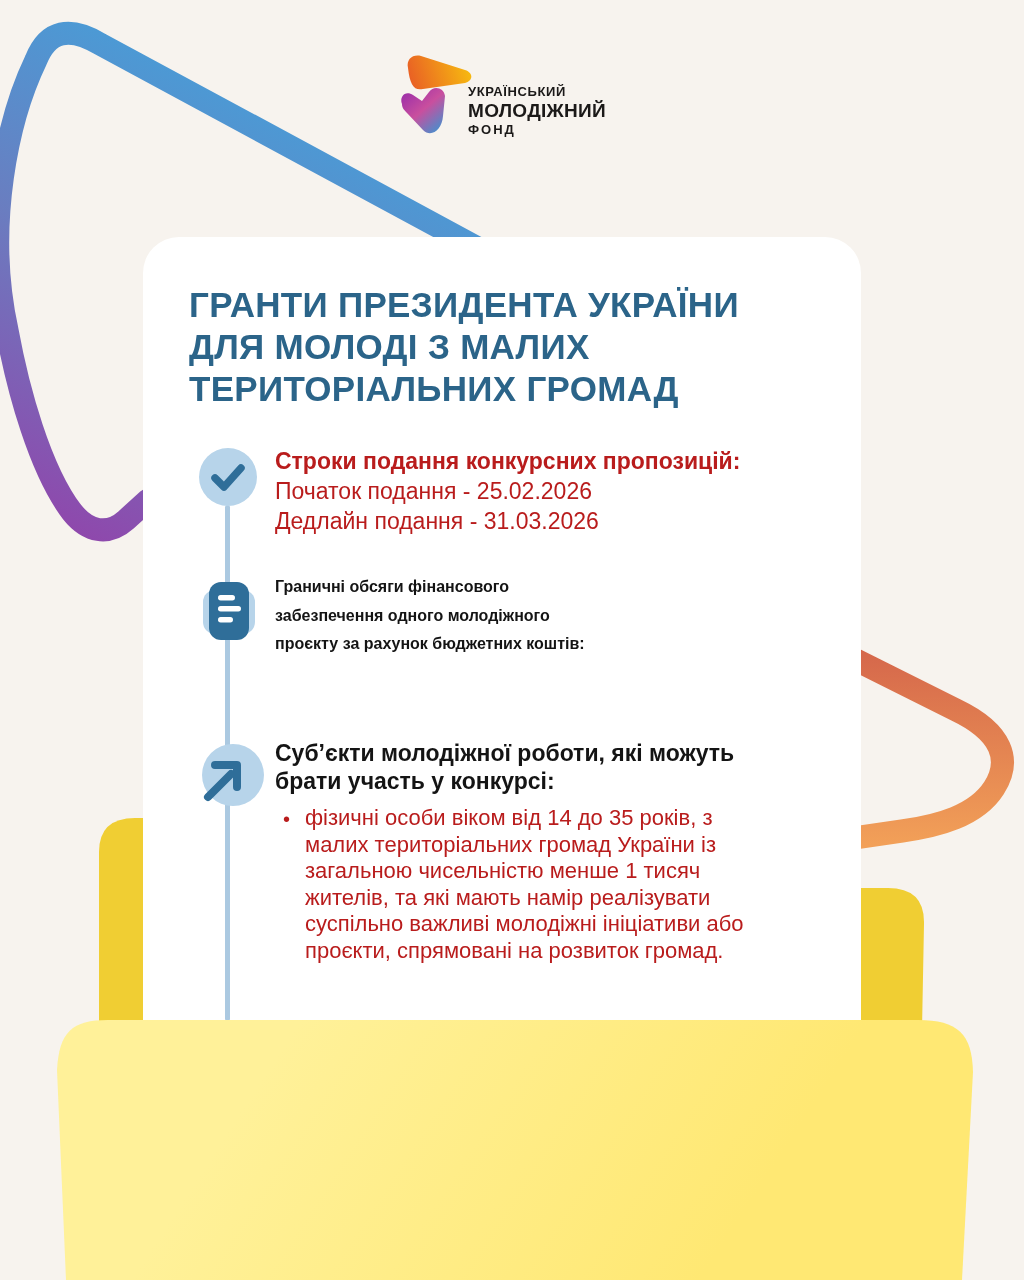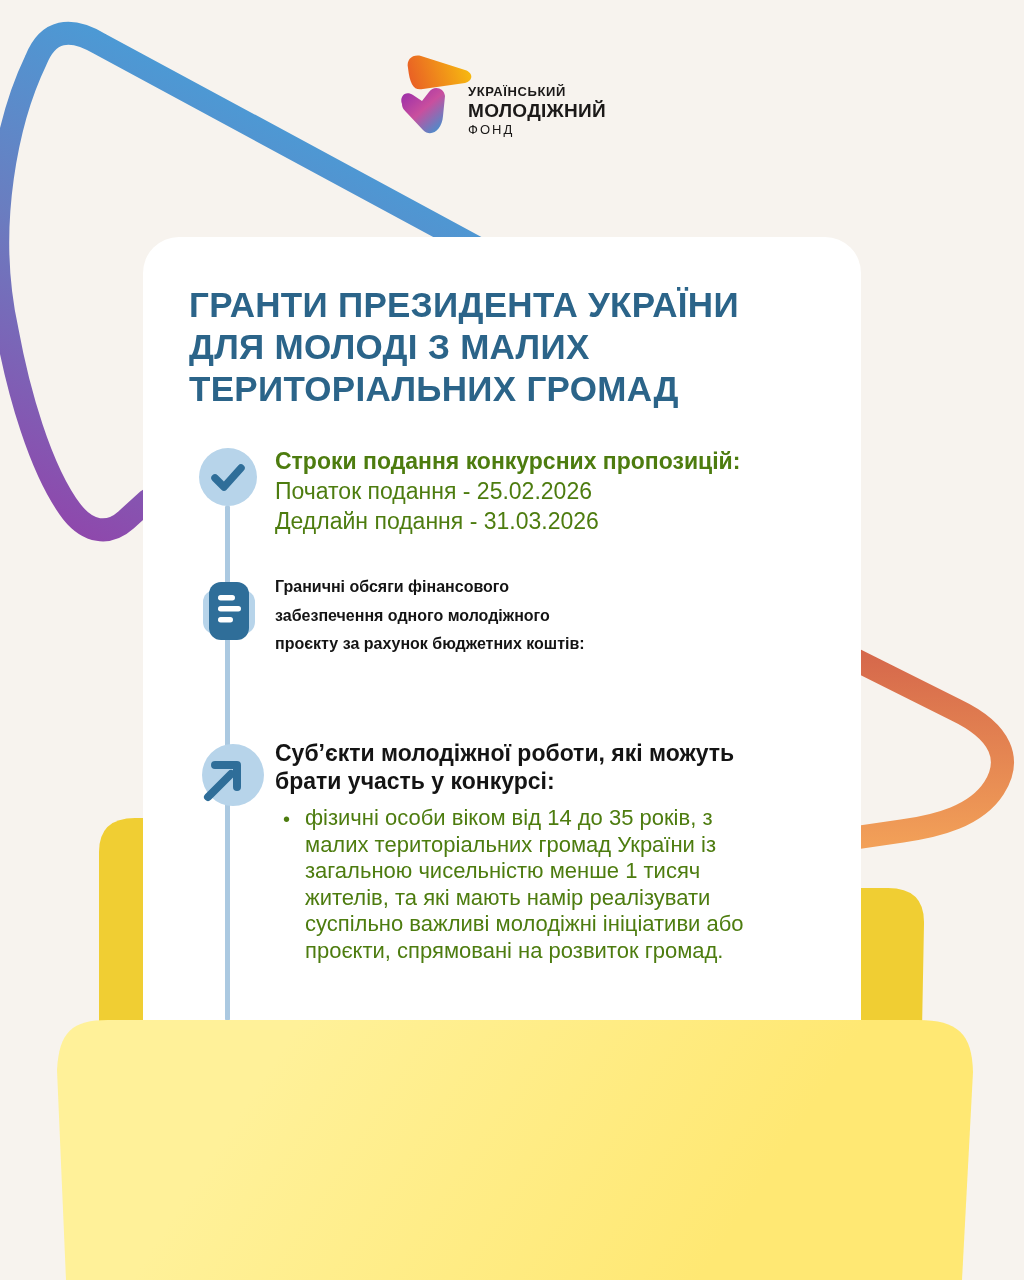--- a/index.html
+++ b/index.html
@@ -25,36 +25,36 @@
   #timeline-line{
     left:225px;top:505px;width:5px;height:516px;
     background:#ABC9E1;border-radius:3px;z-index:3;
   }
 
   
   #logo-mark{left:398px;top:52px;z-index:4;}
   #logo-text{left:468px;top:84px;z-index:4;color:#1B1918;}
   #logo-text .l1{font-size:13px;font-weight:700;letter-spacing:.6px;line-height:15px;}
   #logo-text .l2{font-size:19px;font-weight:700;letter-spacing:.3px;line-height:23px;}
-  #logo-text .l3{font-size:13px;font-weight:400;letter-spacing:2px;line-height:16px;}
+  #logo-text .l3{font-size:13px;font-weight:700;letter-spacing:2px;line-height:16px;}
 
   
   #title{left:189px;top:284px;z-index:4;color:#2B6489;font-weight:700;
          font-size:35px;line-height:42px;letter-spacing:.3px;}
 
   .icon-wrap{z-index:4;}
   .check-circle{
     left:199px;top:448px;width:58px;height:58px;border-radius:50%;
     background:#B7D4EA;display:flex;align-items:center;justify-content:center;
   }
   #item2-icon{left:201px;top:581px;}
   #item3-icon{left:197px;top:740px;}
 
   .heading{font-weight:700;color:#141414;z-index:4;}
-  .bodytext{font-weight:400;color:#4d7c0f;z-index:4;}
+  .bodytext{font-weight:400;color:#b91c1c;z-index:4;}
 
   #item1-text{left:275px;top:446px;font-size:23px;line-height:30px;}
   #item1-text .heading-line{font-weight:700;}
   #item2-heading{left:275px;top:573px;font-size:16px;line-height:28.5px;}
   #item2-body{left:275px;top:659px;font-size:23px;line-height:30px;}
   #item3-heading{left:275px;top:740px;font-size:23px;line-height:27.5px;}
   #item3-bullets{left:283px;top:805px;font-size:22px;line-height:26.5px;display:flex;}
   #item3-bullets .marker{width:22px;font-size:20px;padding-top:1px;}
 </style>
 </head>

